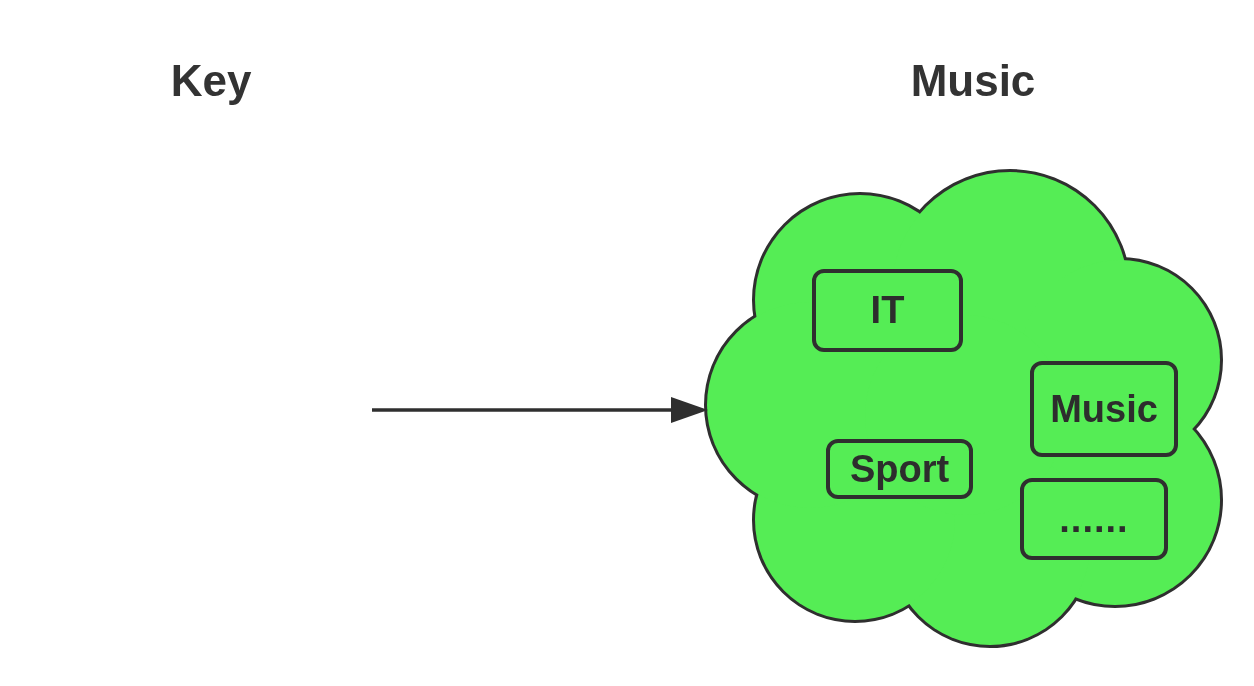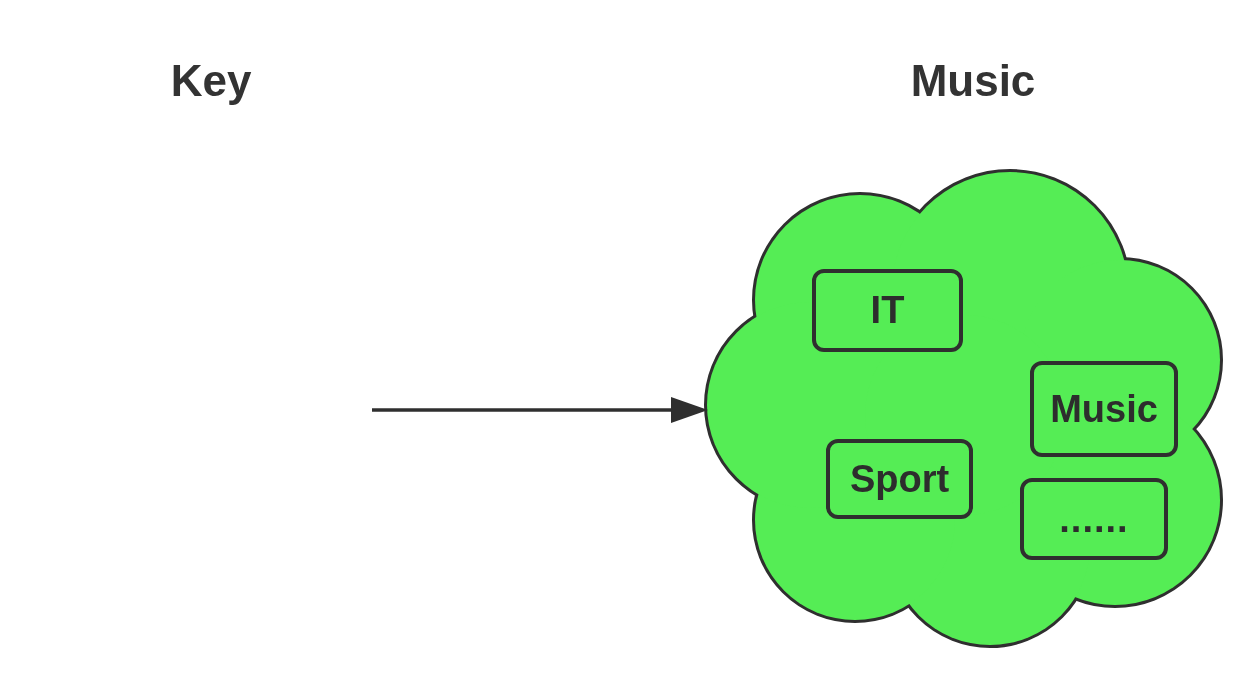--- a/index.html
+++ b/index.html
@@ -67,21 +67,21 @@
     display: flex;
     align-items: center;
     justify-content: center;
     font-weight: bold;
     font-size: 38px;
     color: #2d2d2d;
     white-space: nowrap;
   }
   .m-it    { left: 812px;  top: 269px; width: 151px; height: 83px; }
   .m-music { left: 1030px; top: 337px; width: 148px; height: 96px; margin-top: 24px; }
-  .m-sport { left: 826px;  top: 439px; width: 147px; height: 80px; }
+  .m-sport { left: 826px;  top: 439px; width: 147px; height: 60px; }
   .m-dots  { left: 1020px; top: 478px; width: 148px; height: 82px; letter-spacing: 1px; }
 </style>
 </head>
 <body>
 
 <div class="canvas">
 
   <div class="heading heading-key">Key</div>
 
   <div class="heading heading-value">Music</div>

